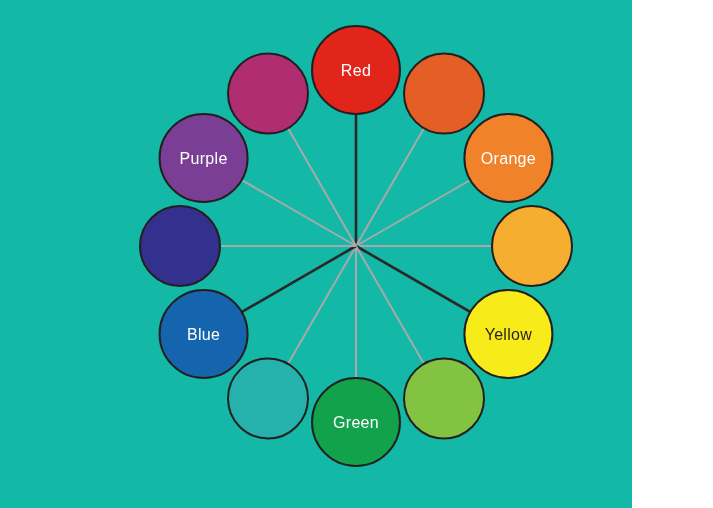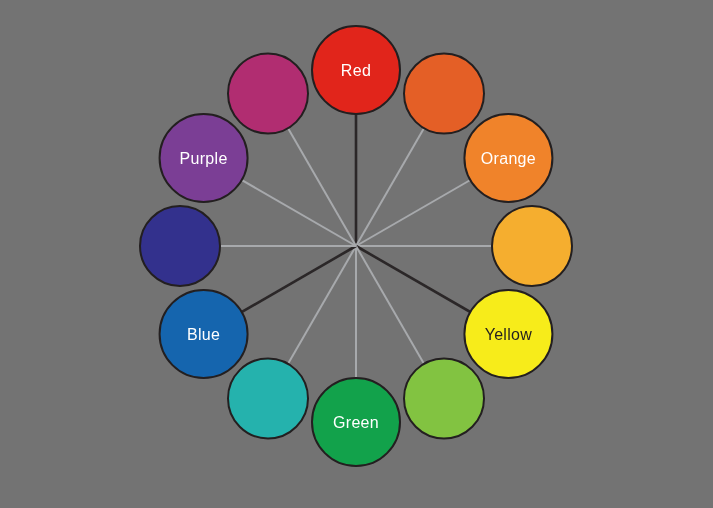--- a/index.html
+++ b/index.html
@@ -2,23 +2,23 @@
 <html><head>
 <meta charset="utf-8">
 <style>
   html, body {
     margin: 0;
     padding: 0;
     background: #ffffff;
   }
   .stage {
     position: relative;
-    width: 713px;
+    width: 632px;
     height: 508px;
-    background: #737373;
+    background: #14b8a6;
     overflow: hidden;
   }
   svg.wheel {
     display: block;
     width: 713px;
     height: 508px;
   }
   .wheel-label {
     font-family: "Liberation Sans", "DejaVu Sans", sans-serif;
     font-size: 16px;

